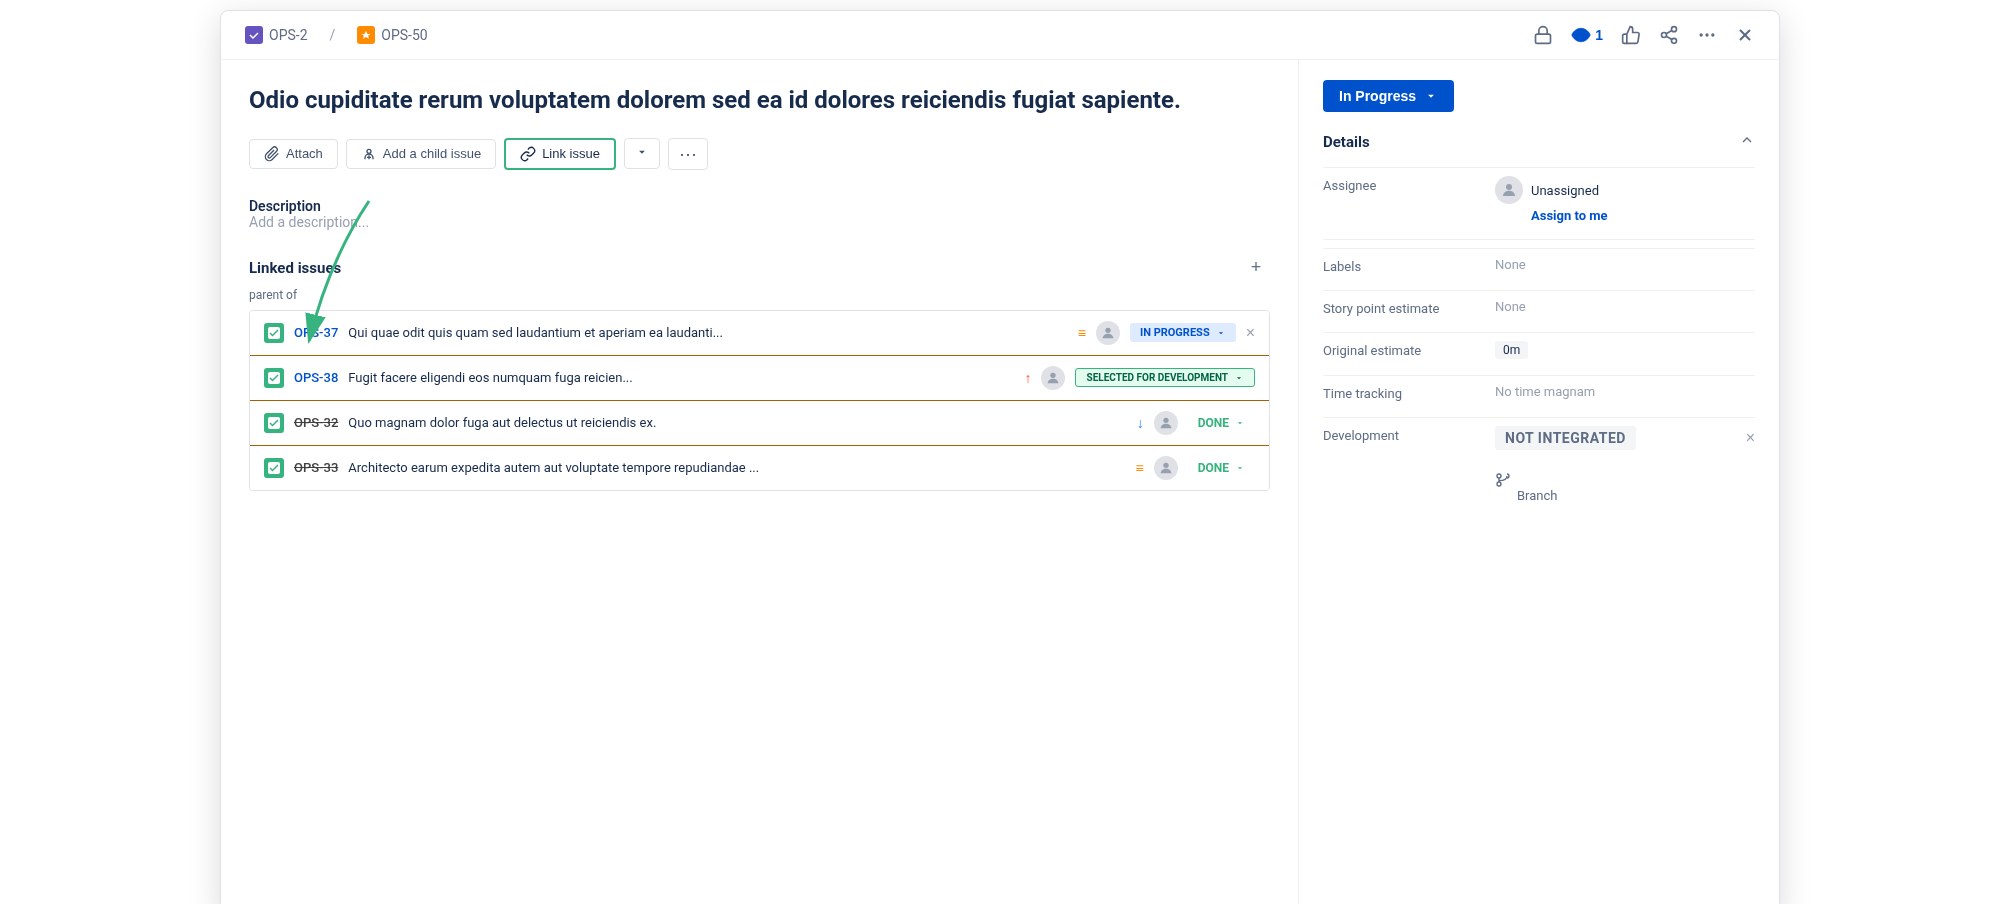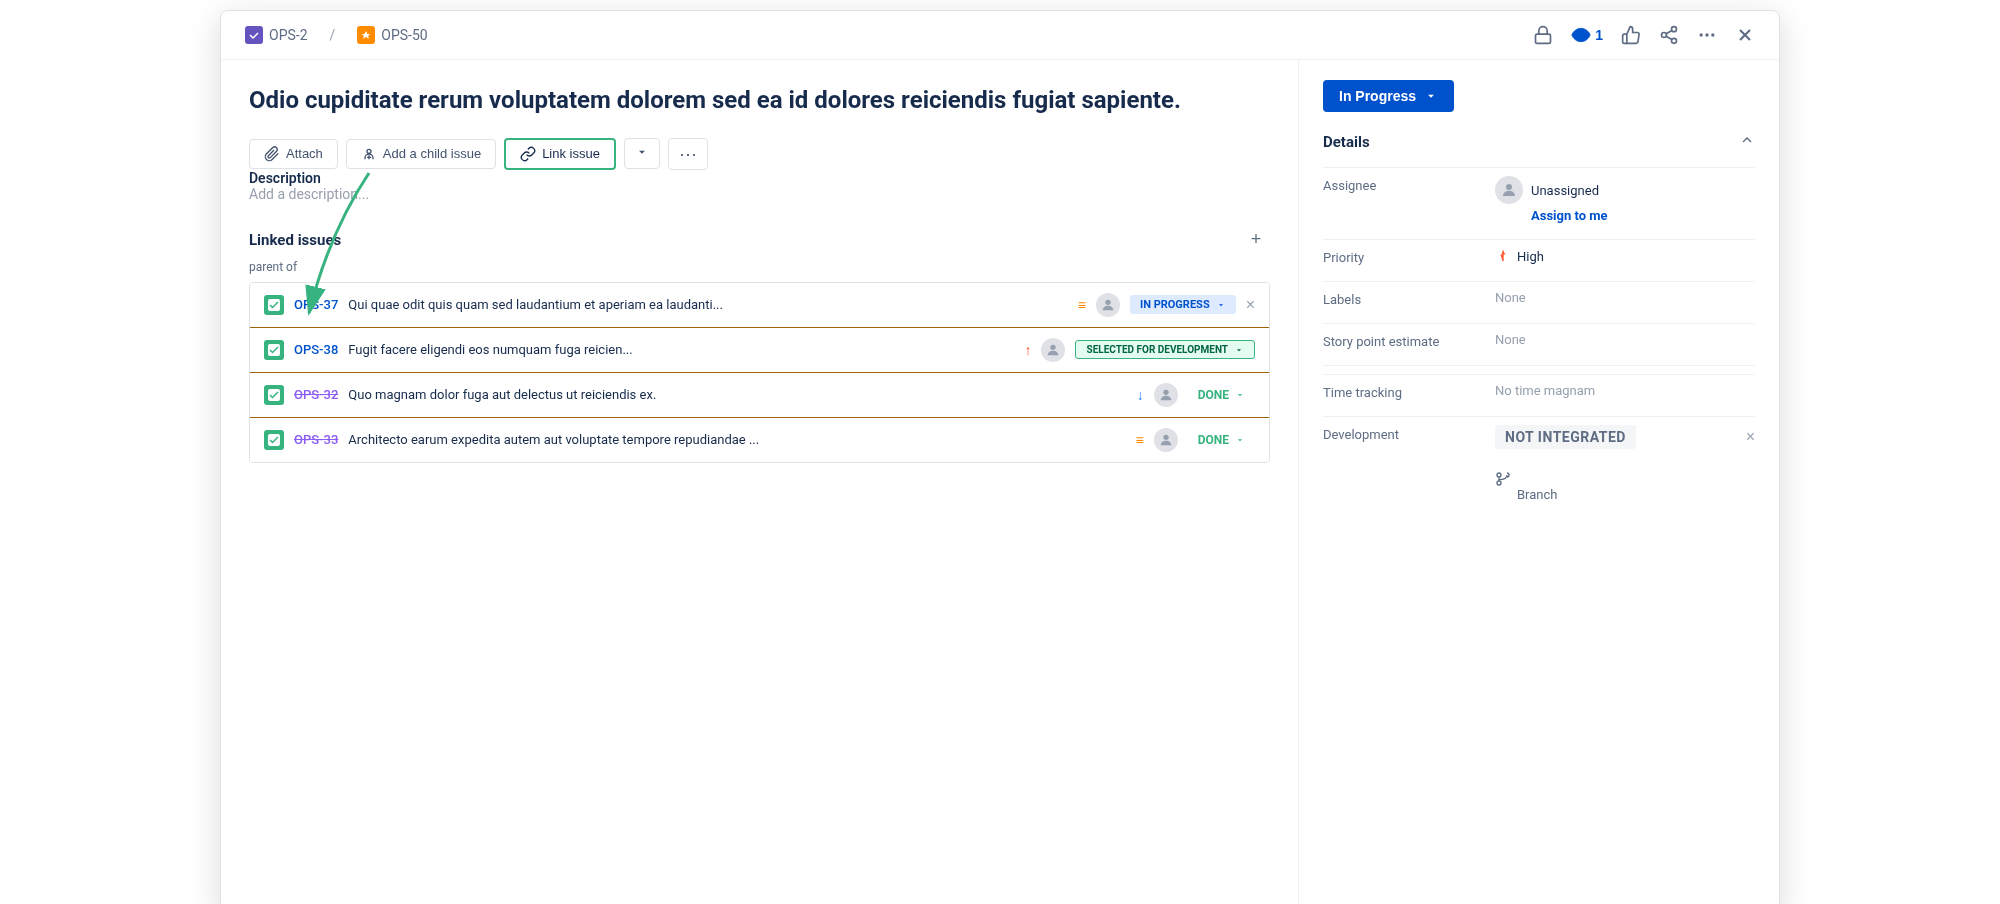--- a/index.html
+++ b/index.html
@@ -99,20 +99,21 @@
       font-weight: 700;
       color: #172b4d;
       line-height: 1.4;
       margin-bottom: 20px;
       max-width: 960px;
     }
     .action-buttons {
       display: flex;
       align-items: center;
       gap: 8px;
+      margin-bottom: 28px;
     }
     .action-btn {
       display: flex;
       align-items: center;
       gap: 6px;
       padding: 6px 14px;
       border: 1px solid #dfe1e6;
       border-radius: 4px;
       background: #fff;
       color: #42526e;
@@ -204,21 +205,21 @@
     .issue-key {
       color: #0052cc;
       font-weight: 500;
       font-size: 13px;
       white-space: nowrap;
       text-decoration: none;
       flex-shrink: 0;
     }
     .issue-key.strikethrough {
       text-decoration: line-through;
-      color: #8b5cf6;
+      color: #404040;
     }
     .issue-summary {
       flex: 1;
       font-size: 13px;
       color: #172b4d;
       white-space: nowrap;
       overflow: hidden;
       text-overflow: ellipsis;
     }
     .priority-icon { flex-shrink: 0; }
@@ -618,50 +619,41 @@
                 </svg>
             </div>
             <span>Unassigned</span>
           </div>
           <a class="assign-to-me" href="#" style="display:block; margin-top:4px; margin-left:36px;font-weight:bold;">Assign to me</a>
         </div>
       </div>
 
       <hr class="divider">
 
-      <div class="detail-row">
-        <span class="detail-label">Priority</span>
-        <div class="detail-value">
-          <div class="priority-row">
-            <svg width="16" height="16" viewBox="0 0 24 24" fill="#ff5630">
-                <path d="M12 4 L12 4 Q12 4 16 10 L12 9 L12 20 L12 20 Q12 20 8 10 L12 9 Z"></path>
-                <path d="M12 2l2 7h-4z" fill="#ff5630"></path>
-                <rect x="11" y="8" width="2" height="12" fill="#ff5630" rx="1"></rect>
-              </svg>
-            <span>High</span>
-          </div>
-        </div>
-      </div>
 
       <hr class="divider">
 
       <div class="detail-row">
         <span class="detail-label">Labels</span>
         <span class="detail-value" style="color:#97a0af;">None</span>
       </div>
 
       <hr class="divider">
 
       <div class="detail-row">
         <span class="detail-label">Story point estimate</span>
         <span class="detail-value" style="color:#97a0af;">None</span>
       </div>
 
       <hr class="divider">
 
+      <div class="detail-row">
+        <span class="detail-label">Original estimate</span>
+        <span class="estimate-badge">0m</span>
+      </div>
 
       <hr class="divider">
 
       <div class="detail-row">
         <span class="detail-label">Time tracking</span>
         <span class="detail-value" style="color:#97a0af;">No time magnam</span>
       </div>
 
       <hr class="divider">
 

